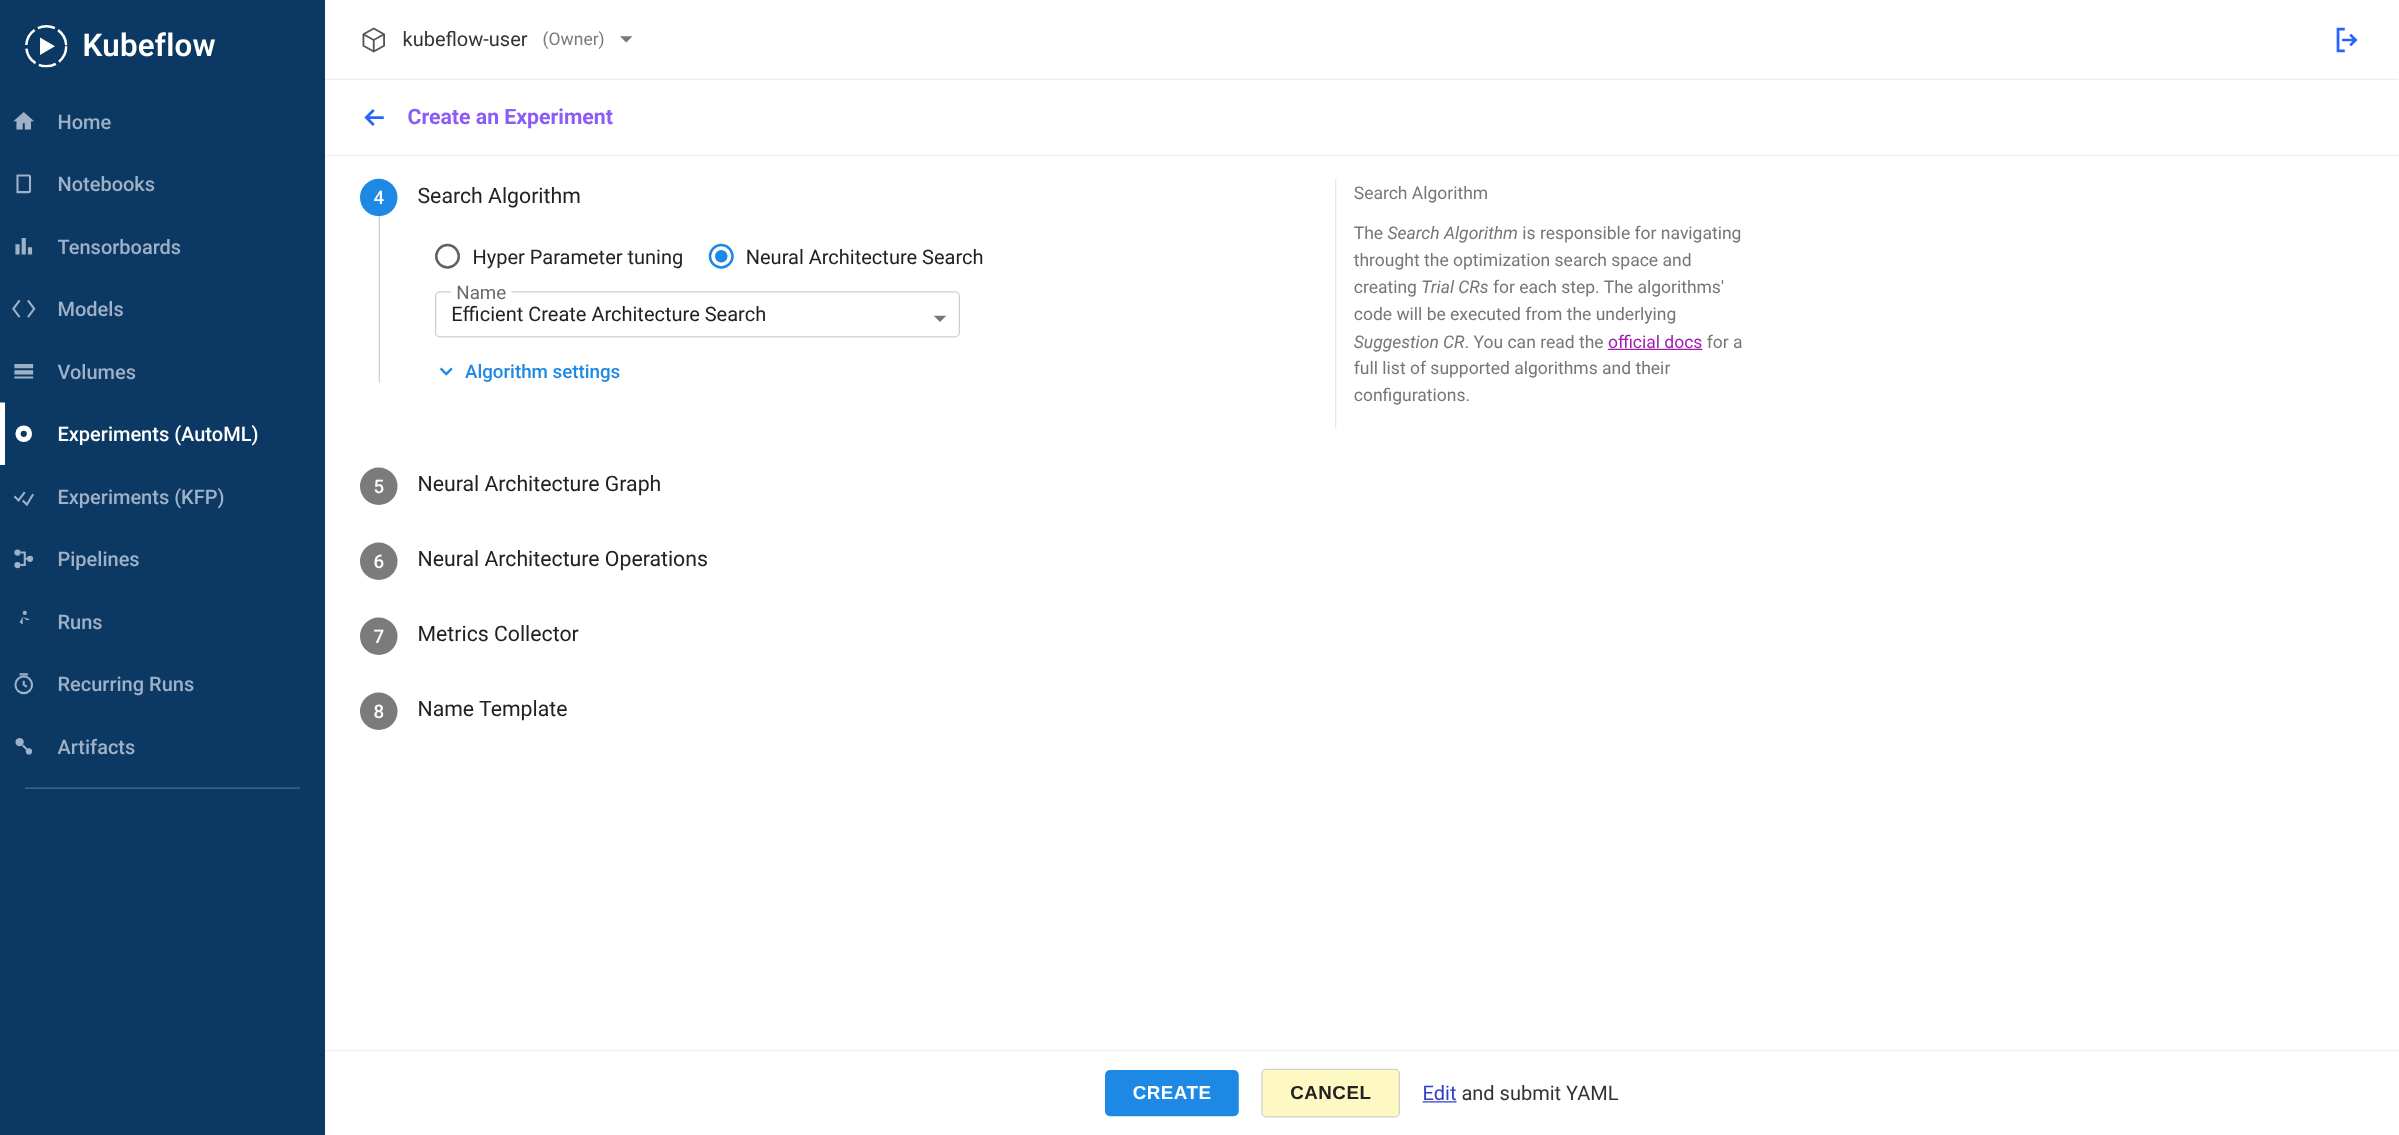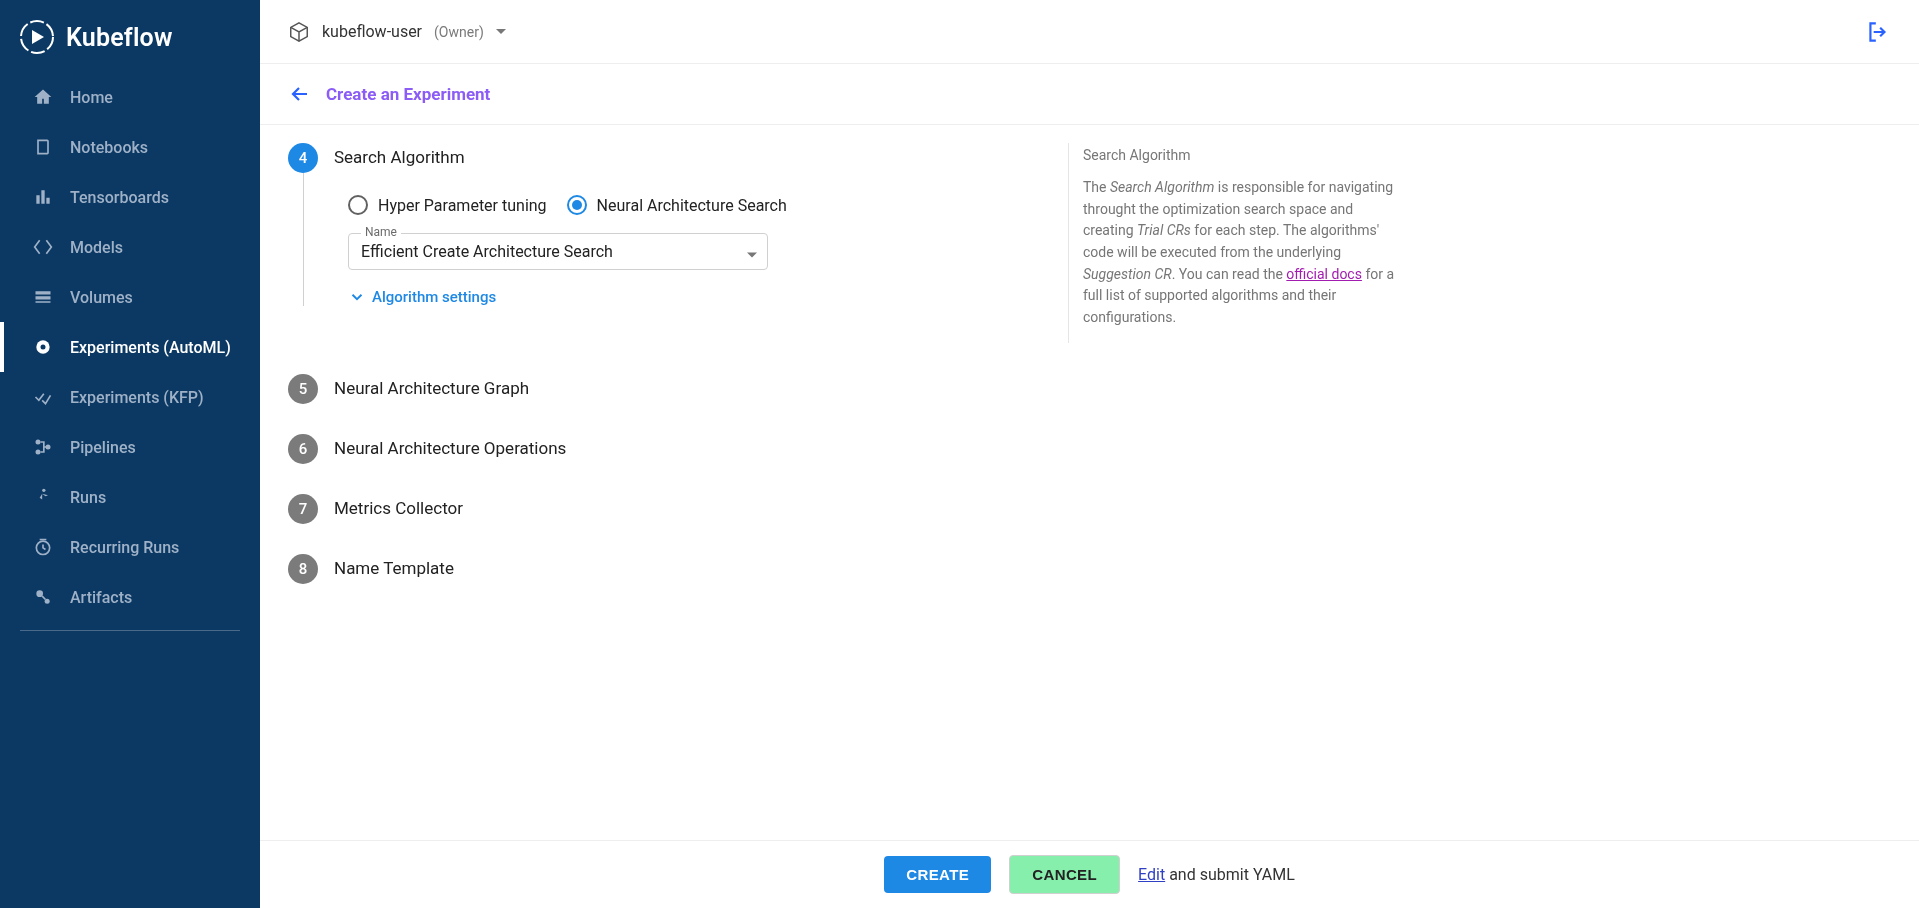--- a/index.html
+++ b/index.html
@@ -3,21 +3,21 @@
 <meta charset="utf-8">
 <style>
 html,body{margin:0;padding:0;height:100%;font-family:Roboto,"Helvetica Neue",Arial,sans-serif;color:#212121;background:#fff}
 *{box-sizing:border-box}
 .app{display:flex;height:100vh;overflow:hidden}
 .sidebar{width:260px;background:#0c3963;color:#cfd8e3;display:flex;flex-direction:column;padding-top:12px;flex-shrink:0}
 .brand{display:flex;align-items:center;gap:12px;padding:8px 20px 18px}
 .brand svg{flex-shrink:0}
 .brand-name{font-size:25px;font-weight:600;color:#fff;letter-spacing:.2px}
 .nav{display:flex;flex-direction:column;padding:0}
-.nav-item{display:flex;align-items:center;gap:16px;padding:14px 28px;color:#9fb1c7;font-size:16px;font-weight:500;cursor:pointer;border-left:4px solid transparent}
+.nav-item{display:flex;align-items:center;gap:16px;padding:14px 4px;color:#9fb1c7;font-size:16px;font-weight:500;cursor:pointer;border-left:4px solid transparent}
 .nav-item .icon{width:22px;height:22px;display:flex;align-items:center;justify-content:center;color:#9fb1c7}
 .nav-item.active{color:#fff;border-left-color:#fff}
 .nav-item.active .icon{color:#fff}
 .nav-divider{height:1px;background:rgba(255,255,255,.25);margin:8px 20px}
 .main{flex:1;display:flex;flex-direction:column;overflow:hidden}
 .topbar{height:64px;display:flex;align-items:center;padding:0 28px;border-bottom:1px solid #eee}
 .ns{display:flex;align-items:center;gap:12px;cursor:pointer}
 .ns-name{font-size:16px;color:#333}
 .ns-role{font-size:14px;color:#7a7a7a}
 .spacer{flex:1}
@@ -37,33 +37,33 @@
 .step-title{font-size:17px;color:#222;font-weight:400}
 .step-content{margin-top:28px;padding-left:14px}
 .radios{display:flex;gap:20px;align-items:center;margin-bottom:16px}
 .radio{display:flex;align-items:center;gap:10px;cursor:pointer}
 .radio-circle{width:20px;height:20px;border-radius:50%;border:2px solid #616161;display:flex;align-items:center;justify-content:center}
 .radio.checked .radio-circle{border-color:#1e88e5}
 .radio-dot{width:10px;height:10px;border-radius:50%;background:#1e88e5;display:none}
 .radio.checked .radio-dot{display:block}
 .radio-label{font-size:16px;color:#222}
 .select-field{position:relative;width:420px;border:1px solid #d0d0d0;border-radius:4px;padding:8px 12px;cursor:pointer;background:#fff;margin-bottom:18px;margin-top:18px}
-.select-label{position:absolute;top:-9px;left:12px;background:#fff;padding:0 4px;font-size:12px;color:#6b6b6b}
+.select-label{position:absolute;top:-9px;left:12px;background:#fff;padding:0 4px;font-size:15px;color:#6b6b6b}
 .select-value{font-size:16px;color:#222}
 .select-caret{position:absolute;right:10px;top:50%;transform:translateY(-50%);color:#6b6b6b}
 .algo-settings{display:flex;align-items:center;gap:6px;color:#1e88e5;font-size:15px;font-weight:500;cursor:pointer;margin-top:10px}
 .help-panel{position:absolute;left:780px;top:0;width:330px;border-left:1px solid #e6e6e6;padding:4px 0 0 14px}
 .help-title{font-size:14px;color:#777;margin:0 0 8px 0}
 .help-text{font-size:14px;color:#767676;line-height:1.55}
 .help-text i{font-style:italic}
 .help-text a{color:#a21caf;text-decoration:underline}
 .footer{border-top:1px solid #eee;padding:14px 0;display:flex;align-items:center;justify-content:center;gap:18px}
 .btn{padding:10px 22px;font-size:15px;font-weight:600;border-radius:4px;cursor:pointer;letter-spacing:.4px}
 .btn-primary{background:#1e88e5;color:#fff;border:none}
-.btn-secondary{background:#86efac;color:#222;border:1px solid #d0d0d0}
+.btn-secondary{background:#fef9c3;color:#222;border:1px solid #d0d0d0}
 .yaml-link{font-size:16px;color:#333}
 .yaml-link a{color:#3040c4;text-decoration:underline;cursor:pointer}
 .caret-down{display:inline-block;width:0;height:0;border-left:5px solid transparent;border-right:5px solid transparent;border-top:5px solid #777}
 svg{display:block}
 </style>
 </head>
 <body>
 
 <div class="app">
   <aside class="sidebar">

